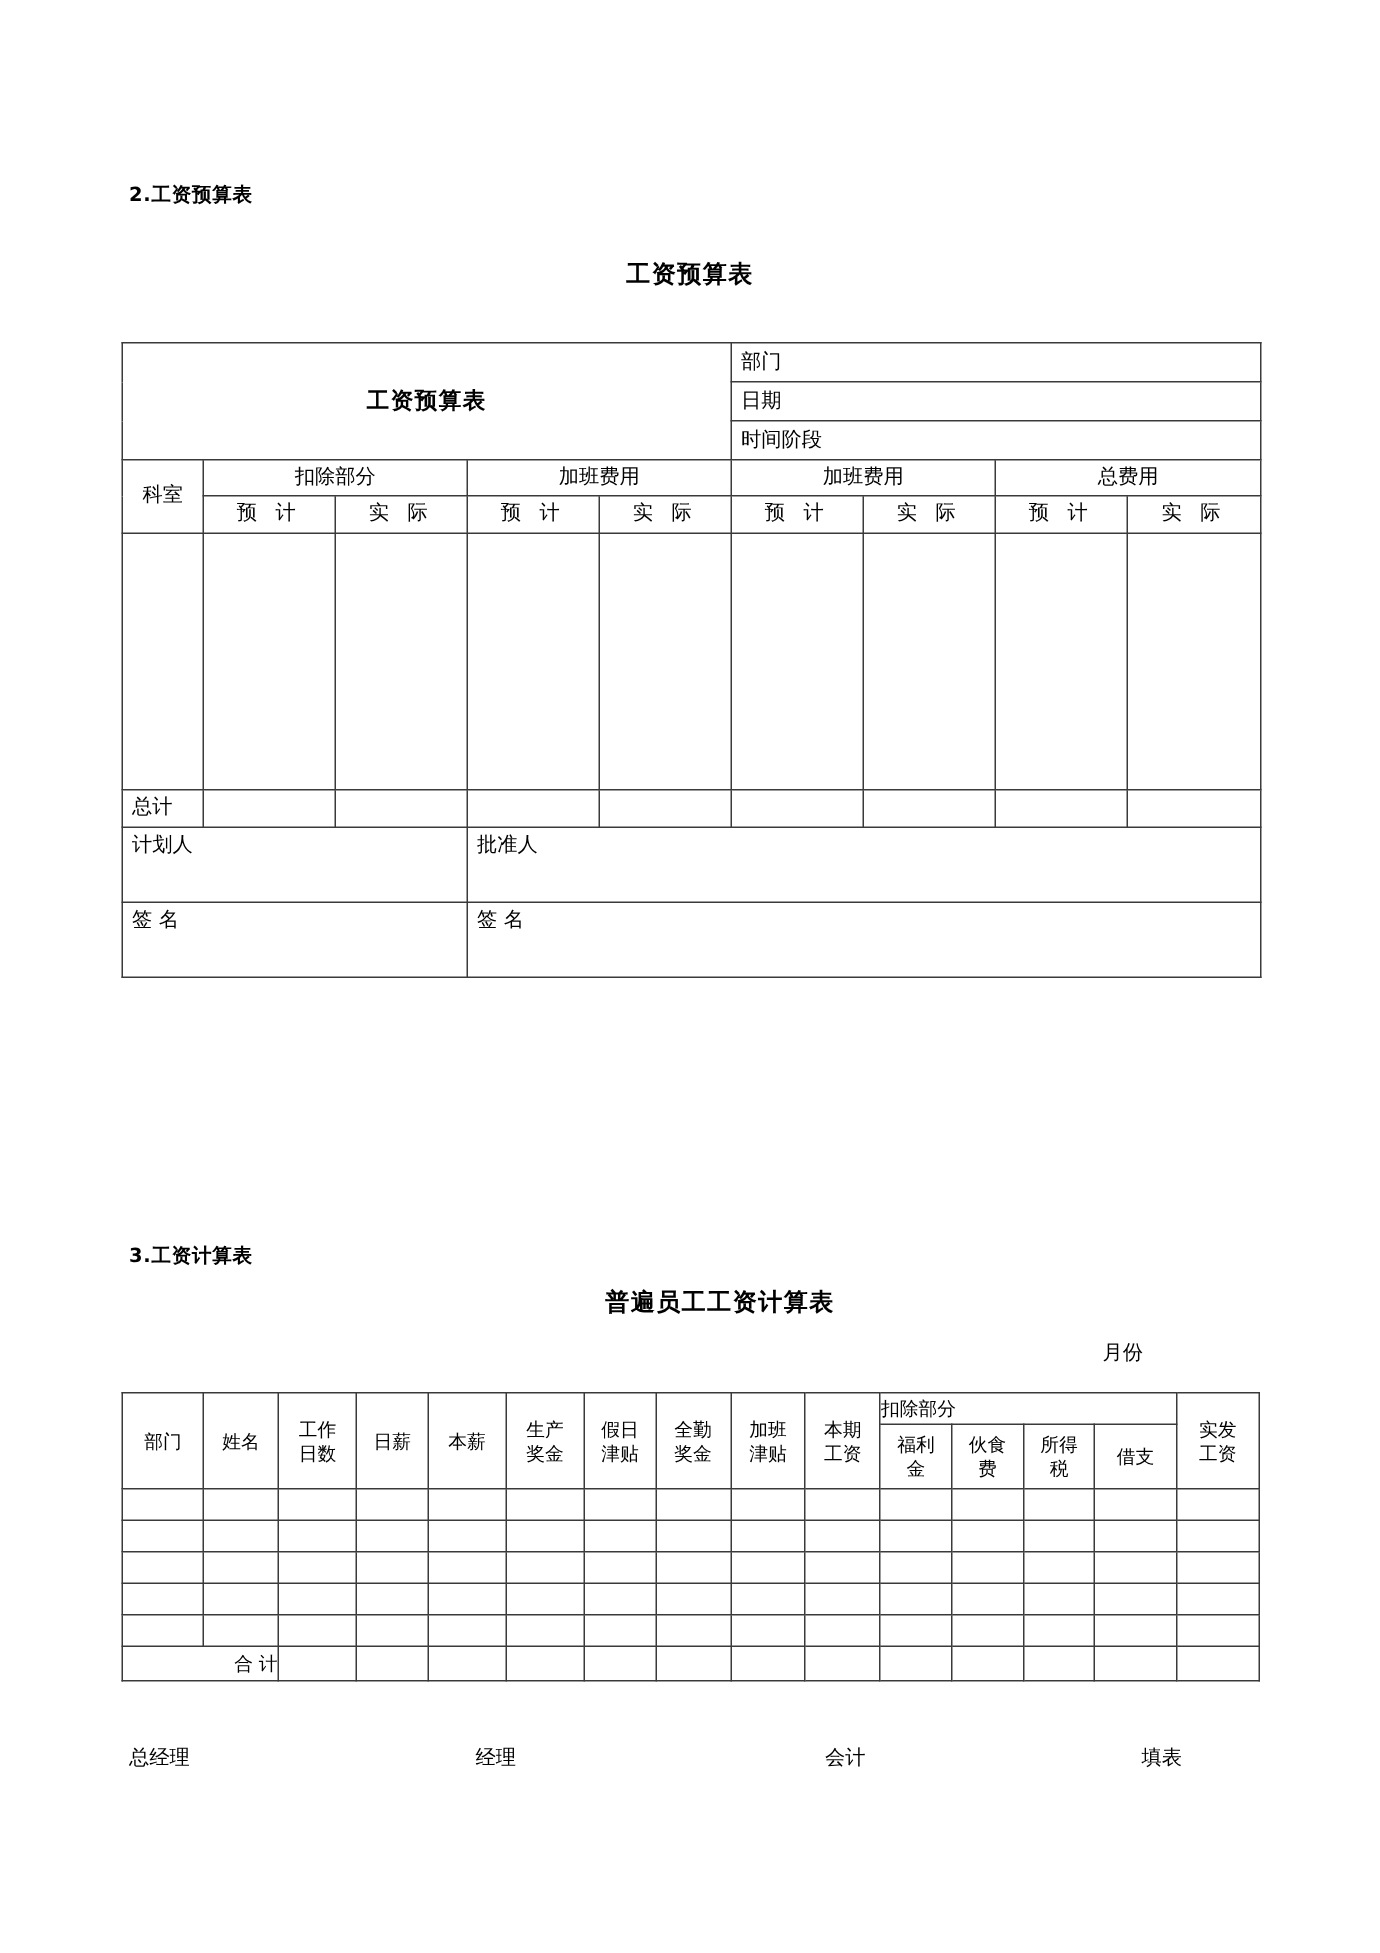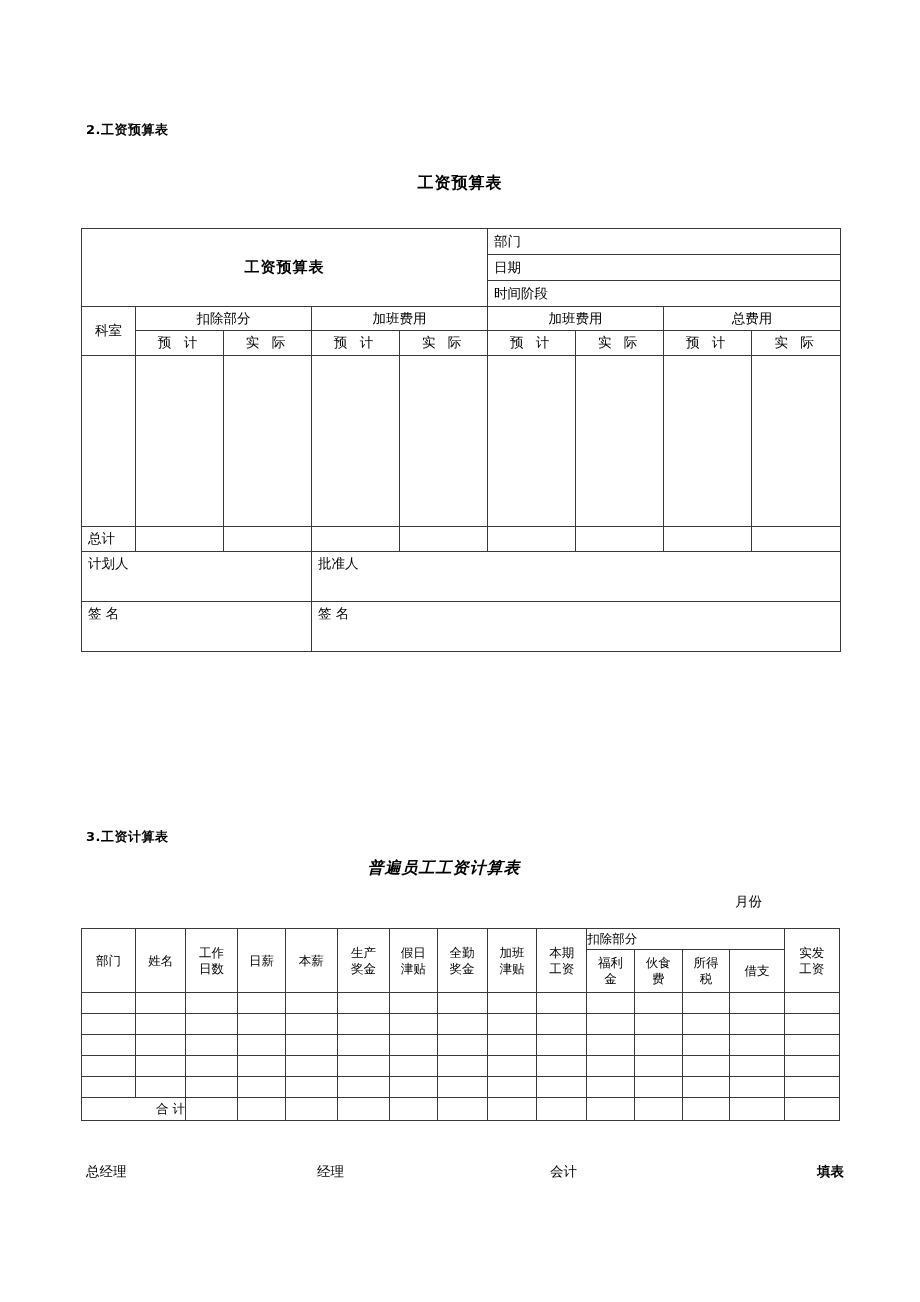--- a/index.html
+++ b/index.html
@@ -180,21 +180,21 @@
       </tr>
       <tr>
         <td class="sign-cell l" colspan="3">签  名</td>
         <td class="sign-cell l" colspan="6">签  名</td>
       </tr>
     </tbody>
   </table>
 
   <div class="sec-heading" style="left:86px; top:805px;margin-top:23px;">3.工资计算表</div>
 
-  <div class="doc-title" style="left:344px; top:858px; width:200px;font-style:italic;">普遍员工工资计算表</div>
+  <div class="doc-title" style="left:380px; top:858px; width:200px;">普遍员工工资计算表</div>
 
   <div class="note" style="left:735px; top:893px;">月份</div>
 
   <table class="tbl" id="payroll-table">
     <colgroup>
       <col style="width:50px">
       <col style="width:46px">
       <col style="width:48px">
       <col style="width:44px">
       <col style="width:48px">
@@ -374,15 +374,15 @@
           <td class="total-cell"></td>
           <td class="total-cell"></td>
           <td class="total-cell"></td>
       </tr>
     </tbody>
   </table>
 
   <div class="note" style="left:86px; top:1163px;">总经理</div>
   <div class="note" style="left:317px; top:1163px;">经理</div>
   <div class="note" style="left:550px; top:1163px;">会计</div>
-  <div class="note" style="left:817px; top:1163px;font-weight:bold;">填表</div>
+  <div class="note" style="left:761px; top:1163px;">填表</div>
 
 </div>
 
 </body></html>

